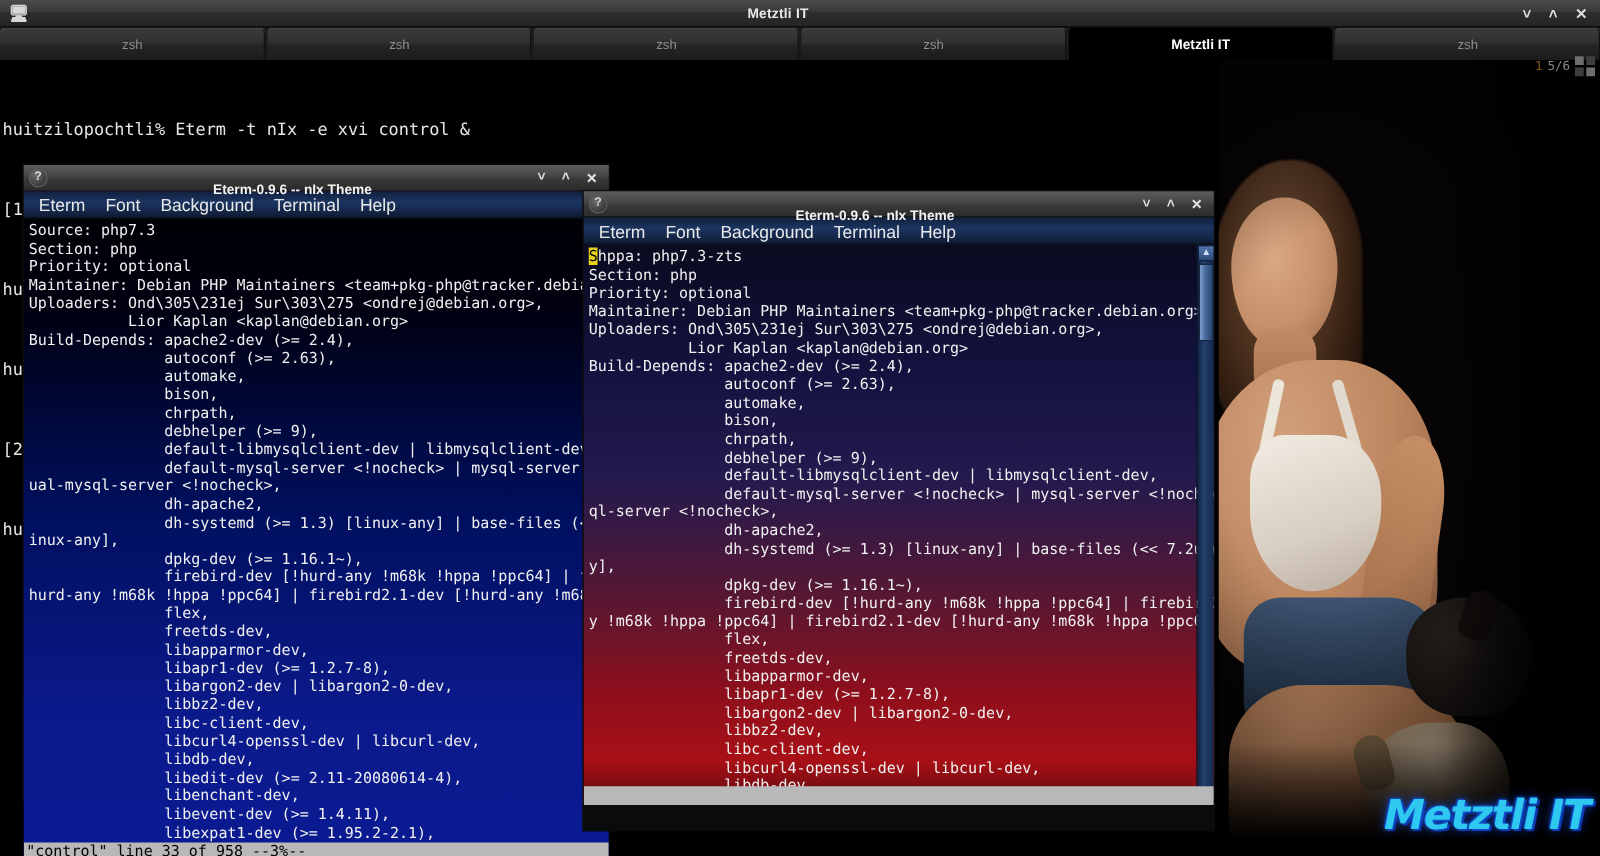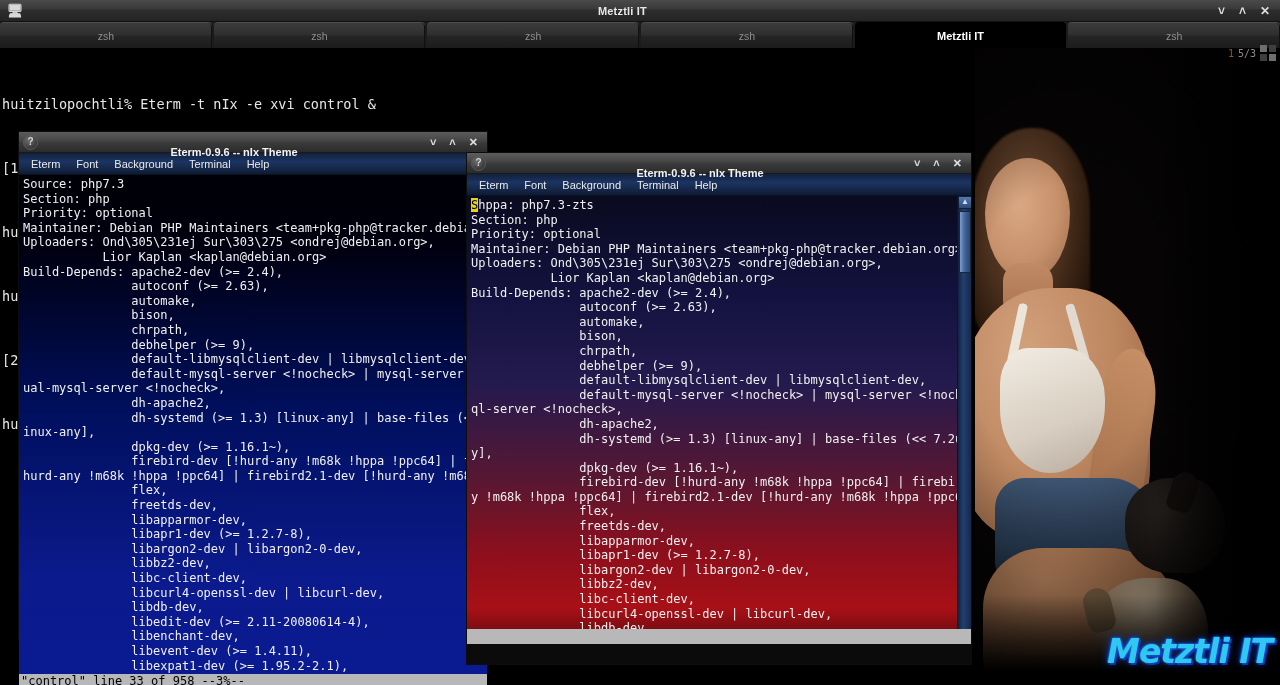--- a/index.html
+++ b/index.html
@@ -121,21 +121,21 @@
     width: 15px; height: 15px; border-radius: 50%; margin-left: 4px; flex: 0 0 auto;
     background: radial-gradient(circle at 35% 30%, #6e6e6e, #3a3a3a 70%, #202020);
     border: 1px solid #5d5d5d; color: #d6d6d6; font-size: 10px; font-weight: bold;
     display: flex; align-items: center; justify-content: center; line-height: 1;
   }
   .et-name { flex: 1; text-align: center; margin-top: 20px; }
   .et-ctl { display: flex; align-items: center; gap: 13px; margin-right: 9px; color: #e0e0e0; font-size: 11px; }
   .et-menu {
     height: 22px; display: flex; align-items: center; gap: 16px; padding-left: 12px;
     background: linear-gradient(180deg, #12203c 0%, #1b3461 40%, #16294c 70%, #0e1a33 100%);
-    color: #e9e9e9; font-size: 11px; border-bottom: 1px solid #0a1322;
+    color: #e9e9e9; font-size: 14px; border-bottom: 1px solid #0a1322;
   }
   .et-body { position: relative; overflow: hidden; }
   .et-text {
     position: absolute; left: 4px; top: 2px;
     font-family: "DejaVu Sans Mono", "Liberation Mono", monospace;
     font-size: 12px; line-height: 14.6px; color: #f0f0f0; white-space: pre;
   }
   .et-status {
     position: absolute; left: 0; bottom: 0; height: 15px; width: 100%;
     background: #b8b8b8; color: #000; font-family: "DejaVu Sans Mono", monospace;
@@ -220,21 +220,21 @@
     <div class="tab">zsh</div>
     <div class="tab">zsh</div>
     <div class="tab">zsh</div>
     <div class="tab">zsh</div>
     <div class="tab active">Metztli IT</div>
     <div class="tab">zsh</div>
   </div>
 
   <div class="pager">
     <span class="pg-num">1</span>
-    <span class="pg-frac">5/3</span>
+    <span class="pg-frac">5/6</span>
     <span class="pg-grid">
       <i class="pg-cell on"></i>
         <i class="pg-cell"></i>
         <i class="pg-cell"></i>
         <i class="pg-cell on"></i>
     </span>
   </div>
 
   <div class="eterm et-frame" id="win1">
     <div class="et-title">

